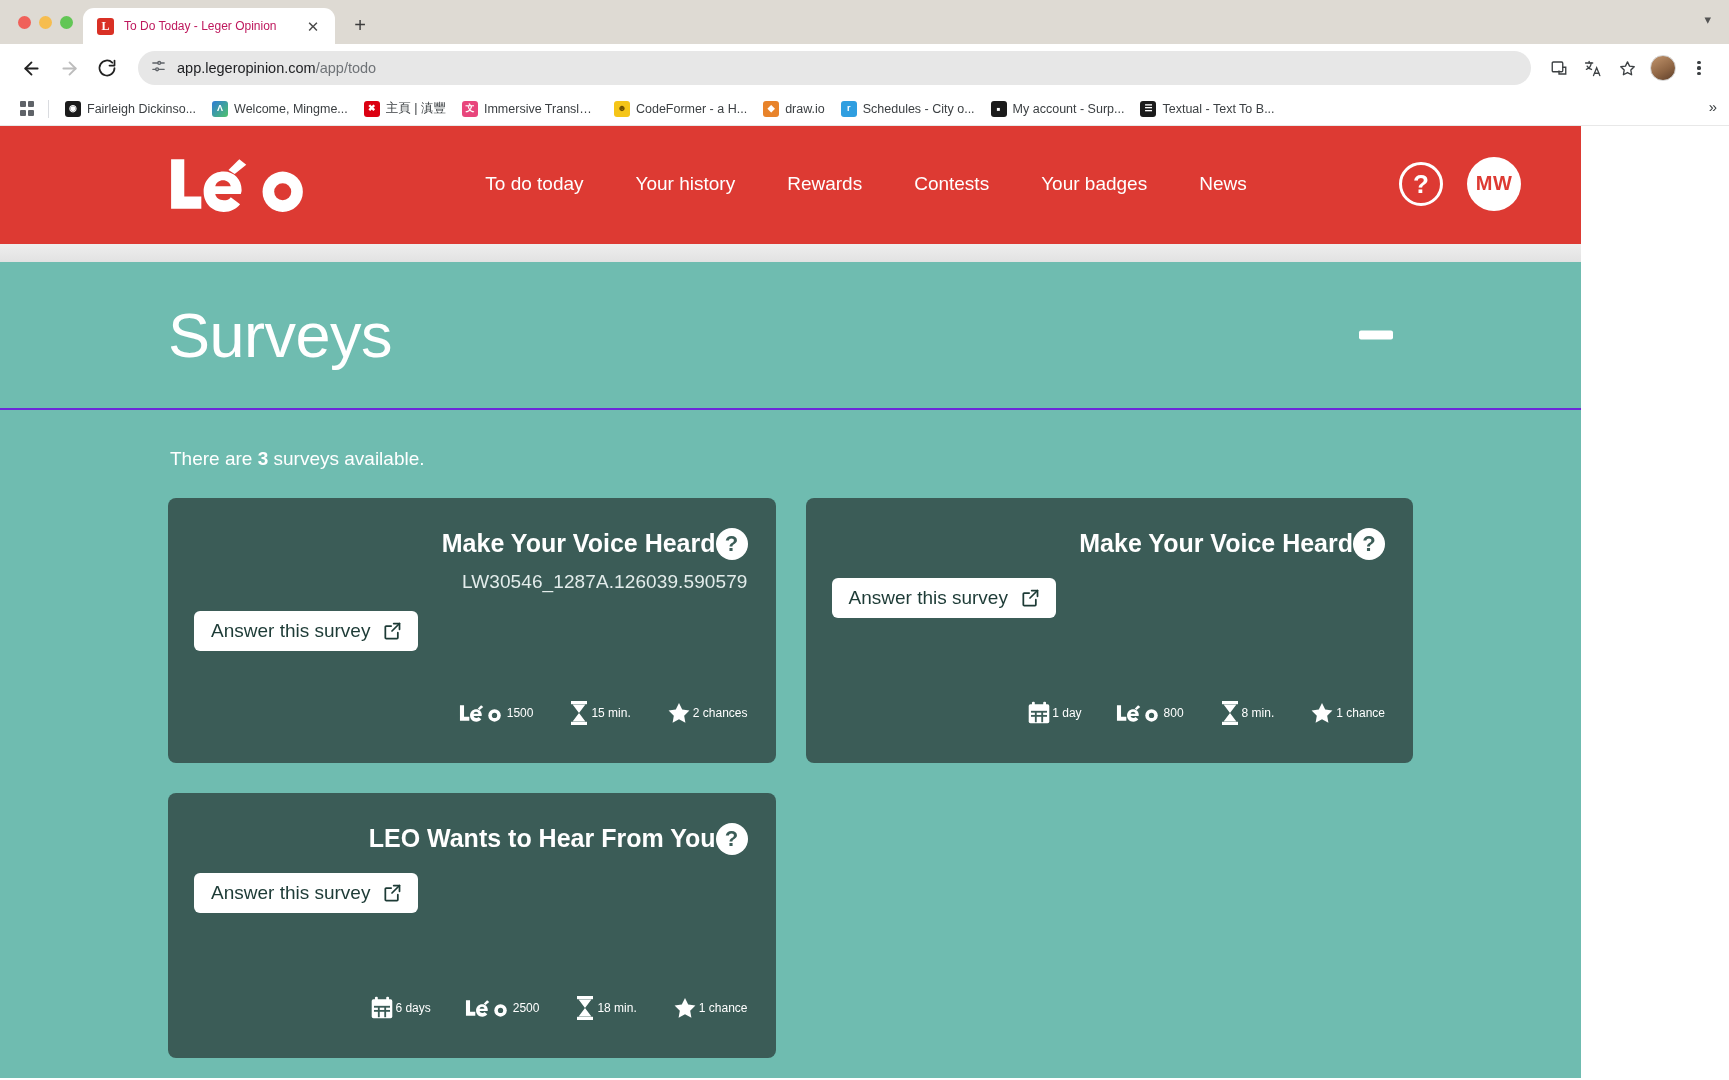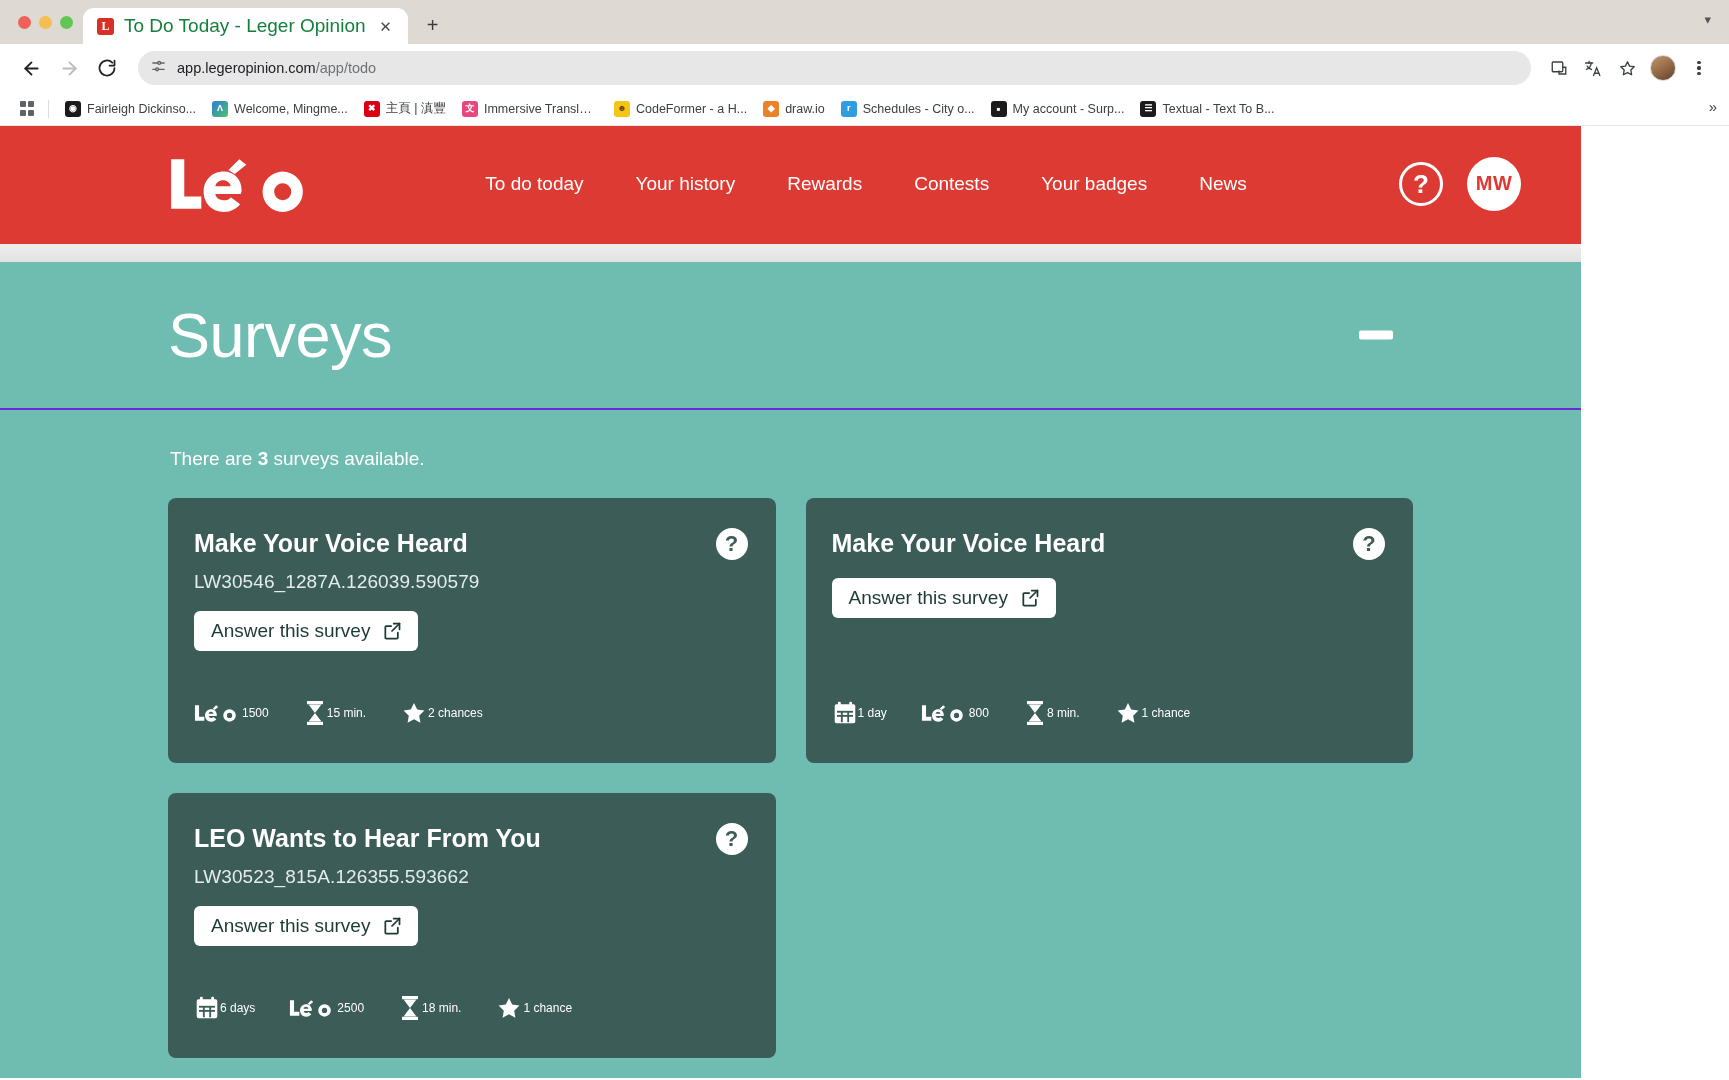--- a/index.html
+++ b/index.html
@@ -45,21 +45,21 @@
     background: #d93025;
     border-radius: 3px;
     color: #fff;
     font-size: 12px;
     font-weight: bold;
     display: flex; align-items: center; justify-content: center;
     line-height: 1;
     font-family: "Liberation Serif", serif;
   }
   .tab-title {
-    font-size: 19px; color: #15803d;
+    font-size: 12px; color: #be185d;
     white-space: nowrap; overflow: hidden; text-overflow: ellipsis;
     flex: 1;
   }
   .tab-close {
     width: 20px; height: 20px;
     display: flex; align-items: center; justify-content: center;
     color: #4a4a4a; font-size: 15px; line-height: 1;
     border-radius: 50%;
   }
   .new-tab {
@@ -250,20 +250,21 @@
     grid-template-columns: 1fr 1fr;
     gap: 30px 30px;
   }
   .card {
     background: #3b5c57;
     border-radius: 8px;
     padding: 32px 28px 0 26px;
     display: flex; flex-direction: column;
     min-height: 265px;
     position: relative;
+    align-items: flex-end;
   }
   .card-head { display: flex; align-items: flex-start; }
   .card-title {
     font-size: 25px; font-weight: bold; color: #ffffff;
     flex: 1; line-height: 1.1;
   }
   .card-help {
     width: 32px; height: 32px; border-radius: 50%;
     background: #ffffff;
     color: #3b5c57;
@@ -573,21 +574,20 @@
               <span>1 chance</span>
             </div>
           </div>
         </div>
 
         <div class="card">
           <div class="card-head">
             <div class="card-title">LEO Wants to Hear From You</div>
             <div class="card-help">?</div>
           </div>
-          <div class="card-code">LW30523_815A.126355.593662</div>
           <div class="answer-btn">
             <span>Answer this survey</span>
             <svg width="20" height="20" viewBox="0 0 24 24" fill="none" stroke="#1d3b36" stroke-width="2.1" stroke-linecap="round" stroke-linejoin="round">
                 <path d="M14 3h7v7"></path>
                 <path d="M21 3l-9 9"></path>
                 <path d="M19 14v6a1 1 0 0 1-1 1H5a1 1 0 0 1-1-1V7a1 1 0 0 1 1-1h6"></path>
               </svg>
           </div>
           <div class="card-stats">
             <div class="stat">

